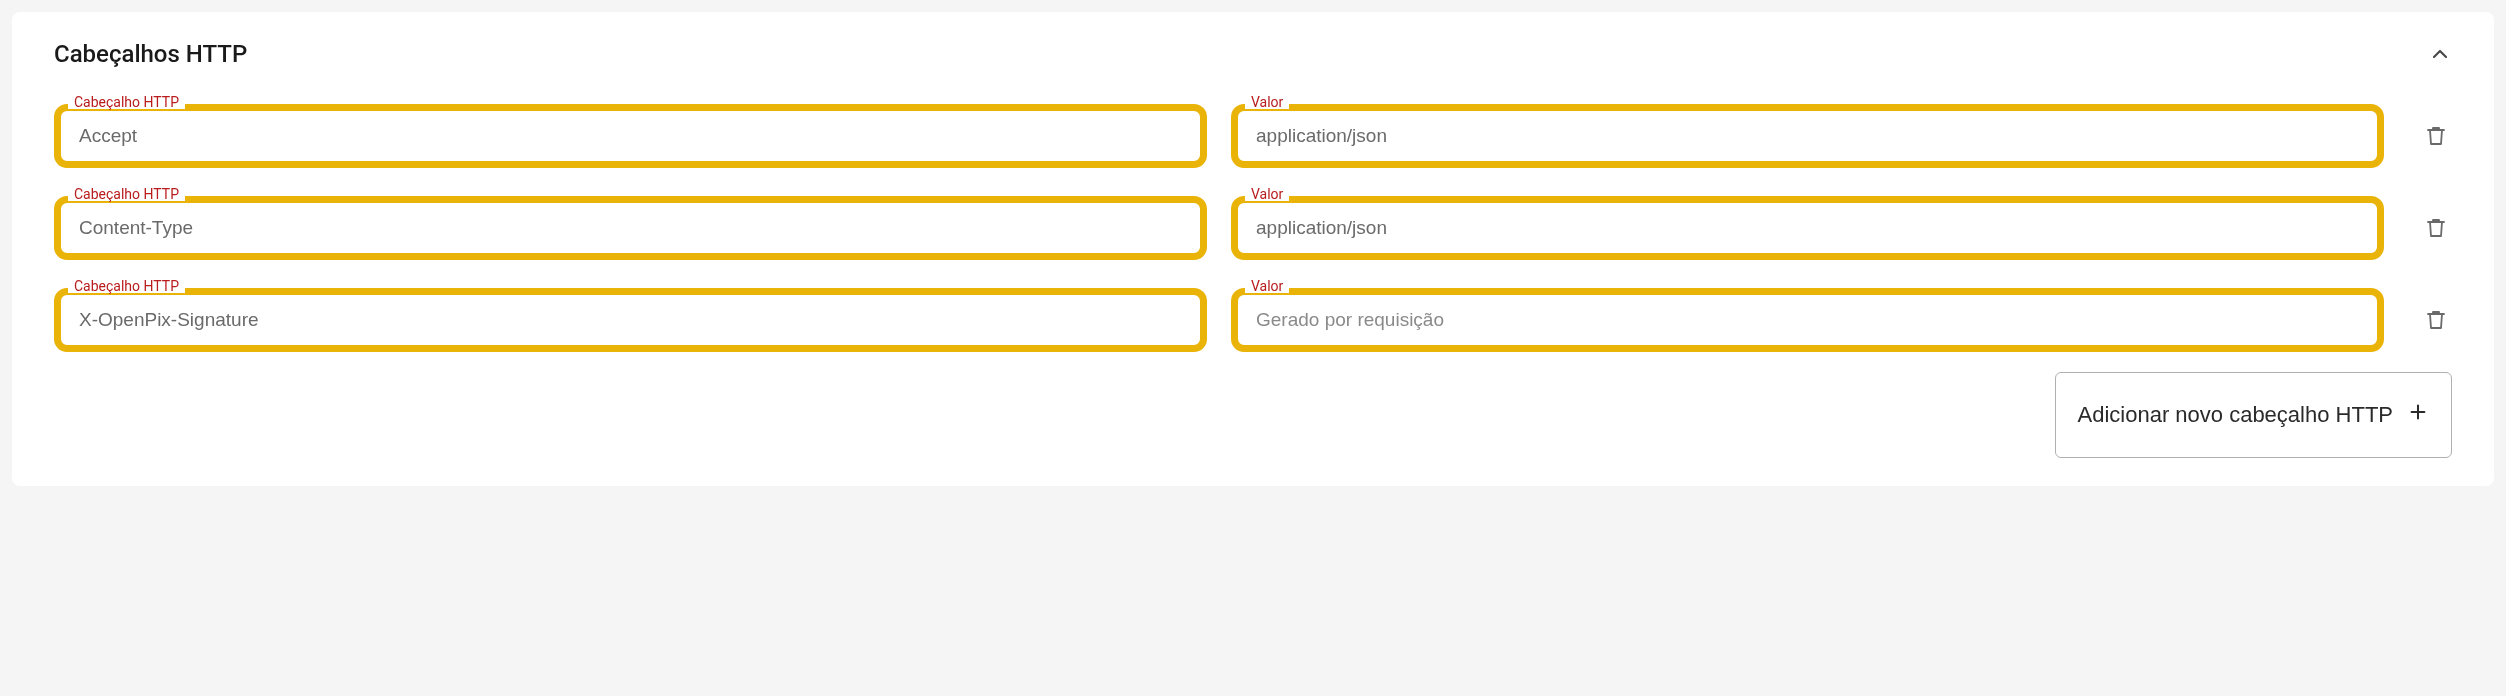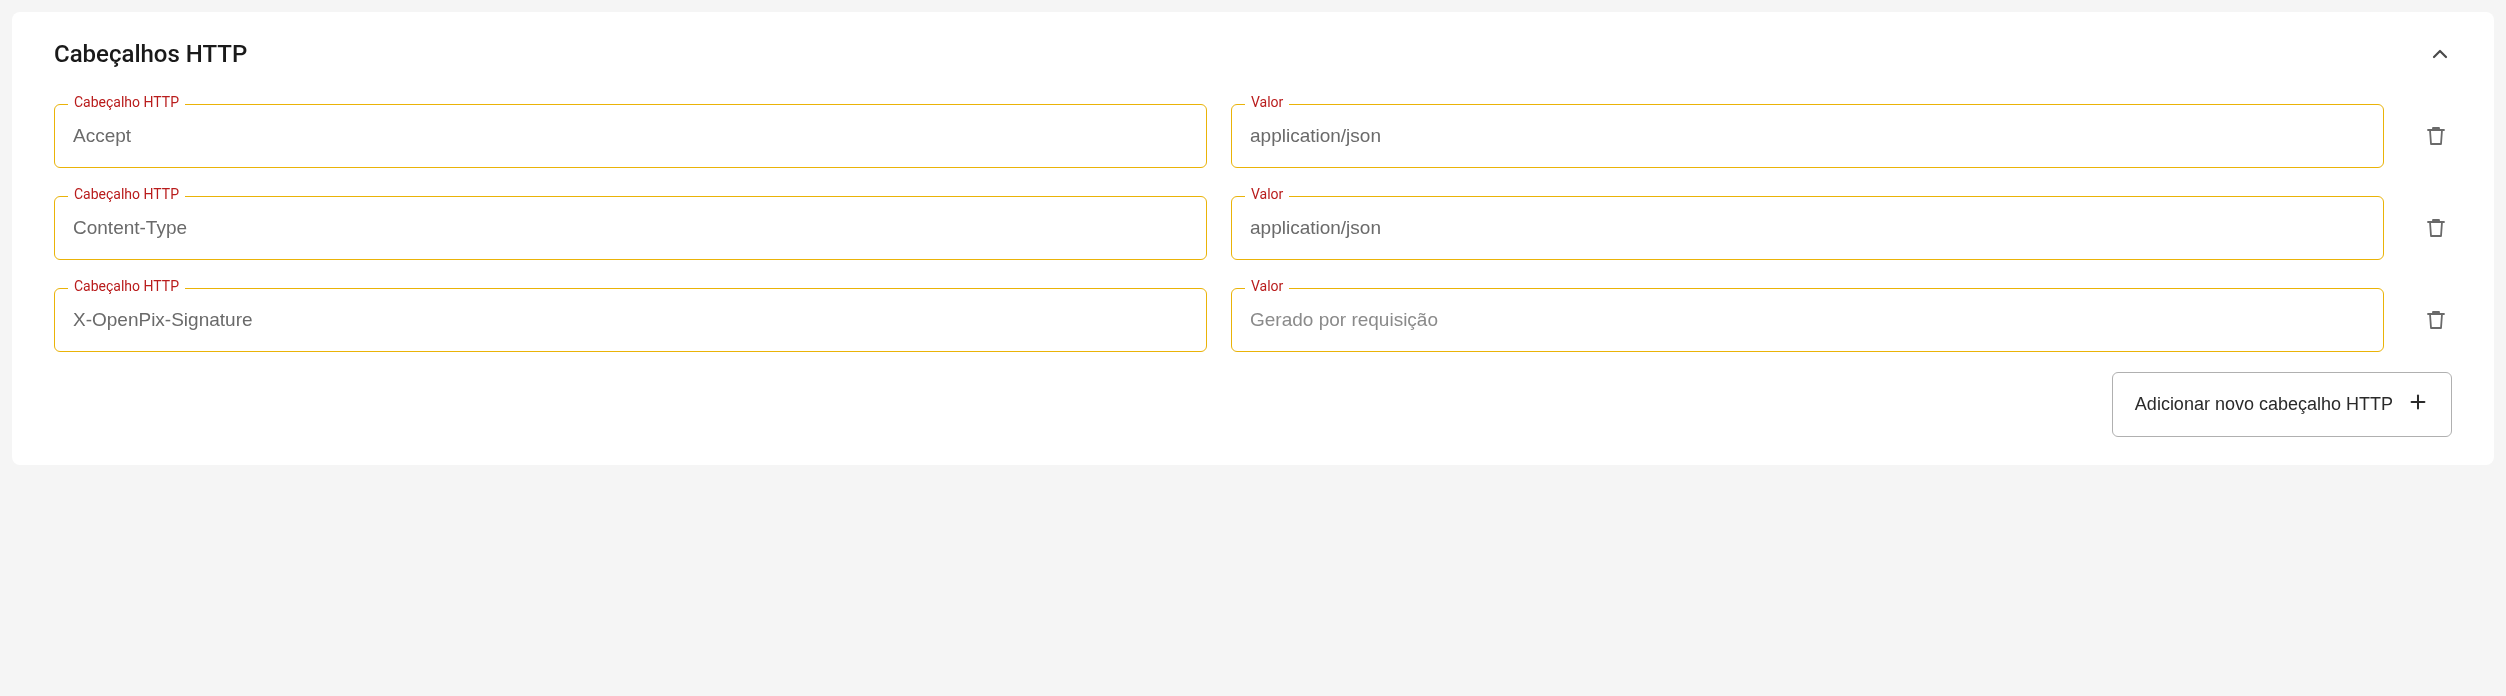--- a/index.html
+++ b/index.html
@@ -54,22 +54,22 @@
       left: 14px;
       background: #ffffff;
       padding: 0 6px;
       font-size: 14px;
       color: #b91c1c;
       line-height: 1;
     }
     .field-input {
       width: 100%;
       height: 64px;
-      border: 1px solid #eab308;
-      border-radius: 6px;
+      border: 7px solid #eab308;
+      border-radius: 13px;
       padding: 0 18px;
       font-size: 19px;
       color: #6a6a6a;
       background: #ffffff;
       outline: none;
     }
     .field-input::placeholder {
       color: #8a8a8a;
     }
     .trash {
@@ -86,22 +86,22 @@
       justify-content: flex-end;
       margin-top: 20px;
     }
     .add-btn {
       display: inline-flex;
       align-items: center;
       gap: 14px;
       border: 1px solid #b0b0b0;
       border-radius: 6px;
       background: #ffffff;
-      padding: 18px 22px;
-      font-size: 18px;
+      padding: 28px 22px;
+      font-size: 22px;
       color: #2a2a2a;
       cursor: pointer;
     }
     .add-btn svg {
       width: 22px;
       height: 22px;
     }
   </style>
 </head>
 <body>

